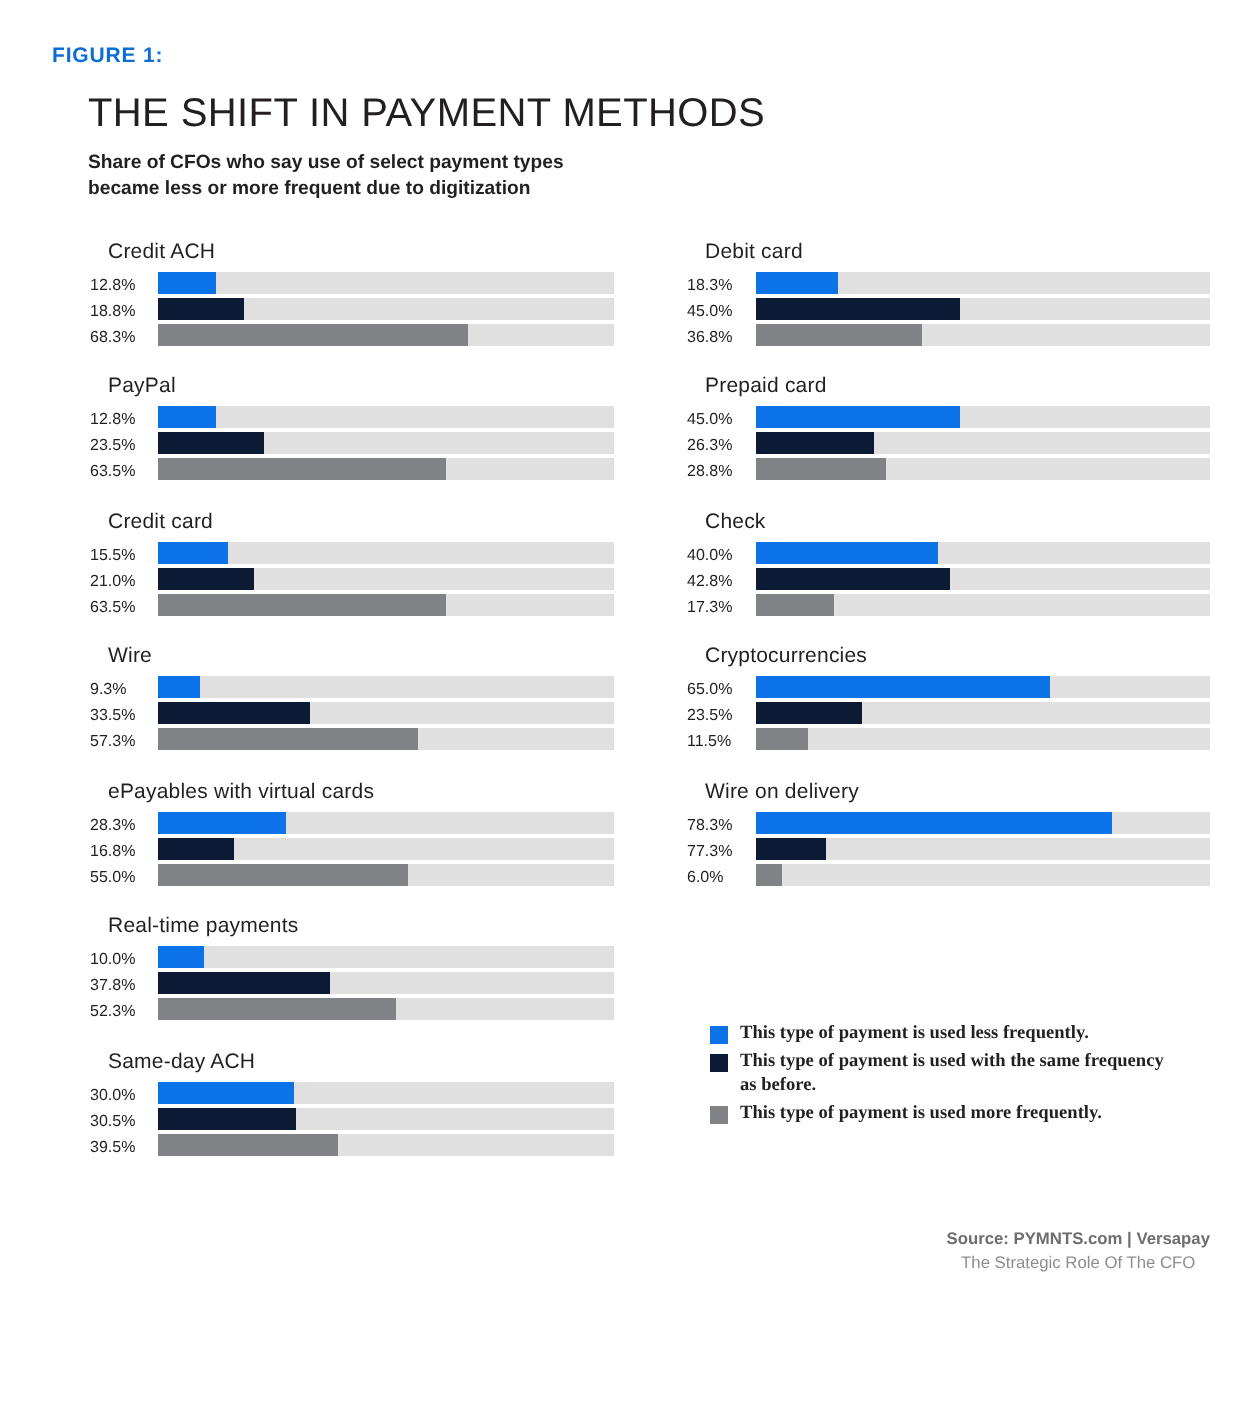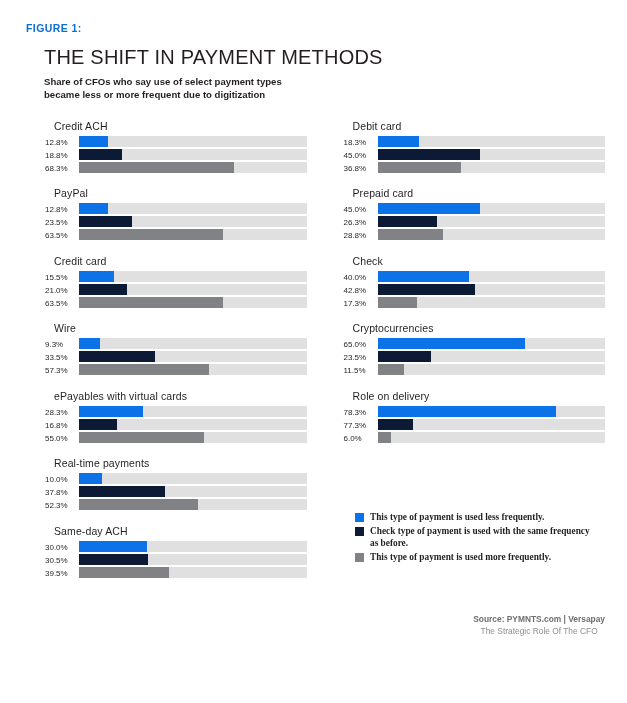--- a/index.html
+++ b/index.html
@@ -372,21 +372,21 @@
             </div>
           </div>
           <div class="bar-row">
             <div class="bar-value">11.5%</div>
             <div class="bar-track">
               <div class="bar-fill" style="width: 11.5%; background: rgb(128, 130, 133);"></div>
             </div>
           </div>
         </div>
         <div class="group">
-          <div class="group-title">Role on delivery</div>
+          <div class="group-title">Wire on delivery</div>
           <div class="bar-row">
             <div class="bar-value">78.3%</div>
             <div class="bar-track">
               <div class="bar-fill" style="width: 78.3%; background: rgb(11, 114, 231);"></div>
             </div>
           </div>
           <div class="bar-row">
             <div class="bar-value">77.3%</div>
             <div class="bar-track">
               <div class="bar-fill" style="width: 15.8%; background: rgb(12, 26, 53);"></div>
@@ -402,21 +402,21 @@
       </div>
   </div>
 
   <div class="legend" id="legend">
       <div class="legend-item">
         <span class="legend-swatch" style="background: rgb(11, 114, 231);"></span>
         <span class="legend-text">This type of payment is used less frequently.</span>
       </div>
       <div class="legend-item">
         <span class="legend-swatch" style="background: rgb(12, 26, 53);"></span>
-        <span class="legend-text">Check type of payment is used with the same frequency as before.</span>
+        <span class="legend-text">This type of payment is used with the same frequency as before.</span>
       </div>
       <div class="legend-item">
         <span class="legend-swatch" style="background: rgb(128, 130, 133);"></span>
         <span class="legend-text">This type of payment is used more frequently.</span>
       </div>
     </div>
 
   <div class="source">
     <div class="source-line1">Source: PYMNTS.com  |  Versapay</div>
     <div class="source-line2">The Strategic Role Of The CFO</div>

